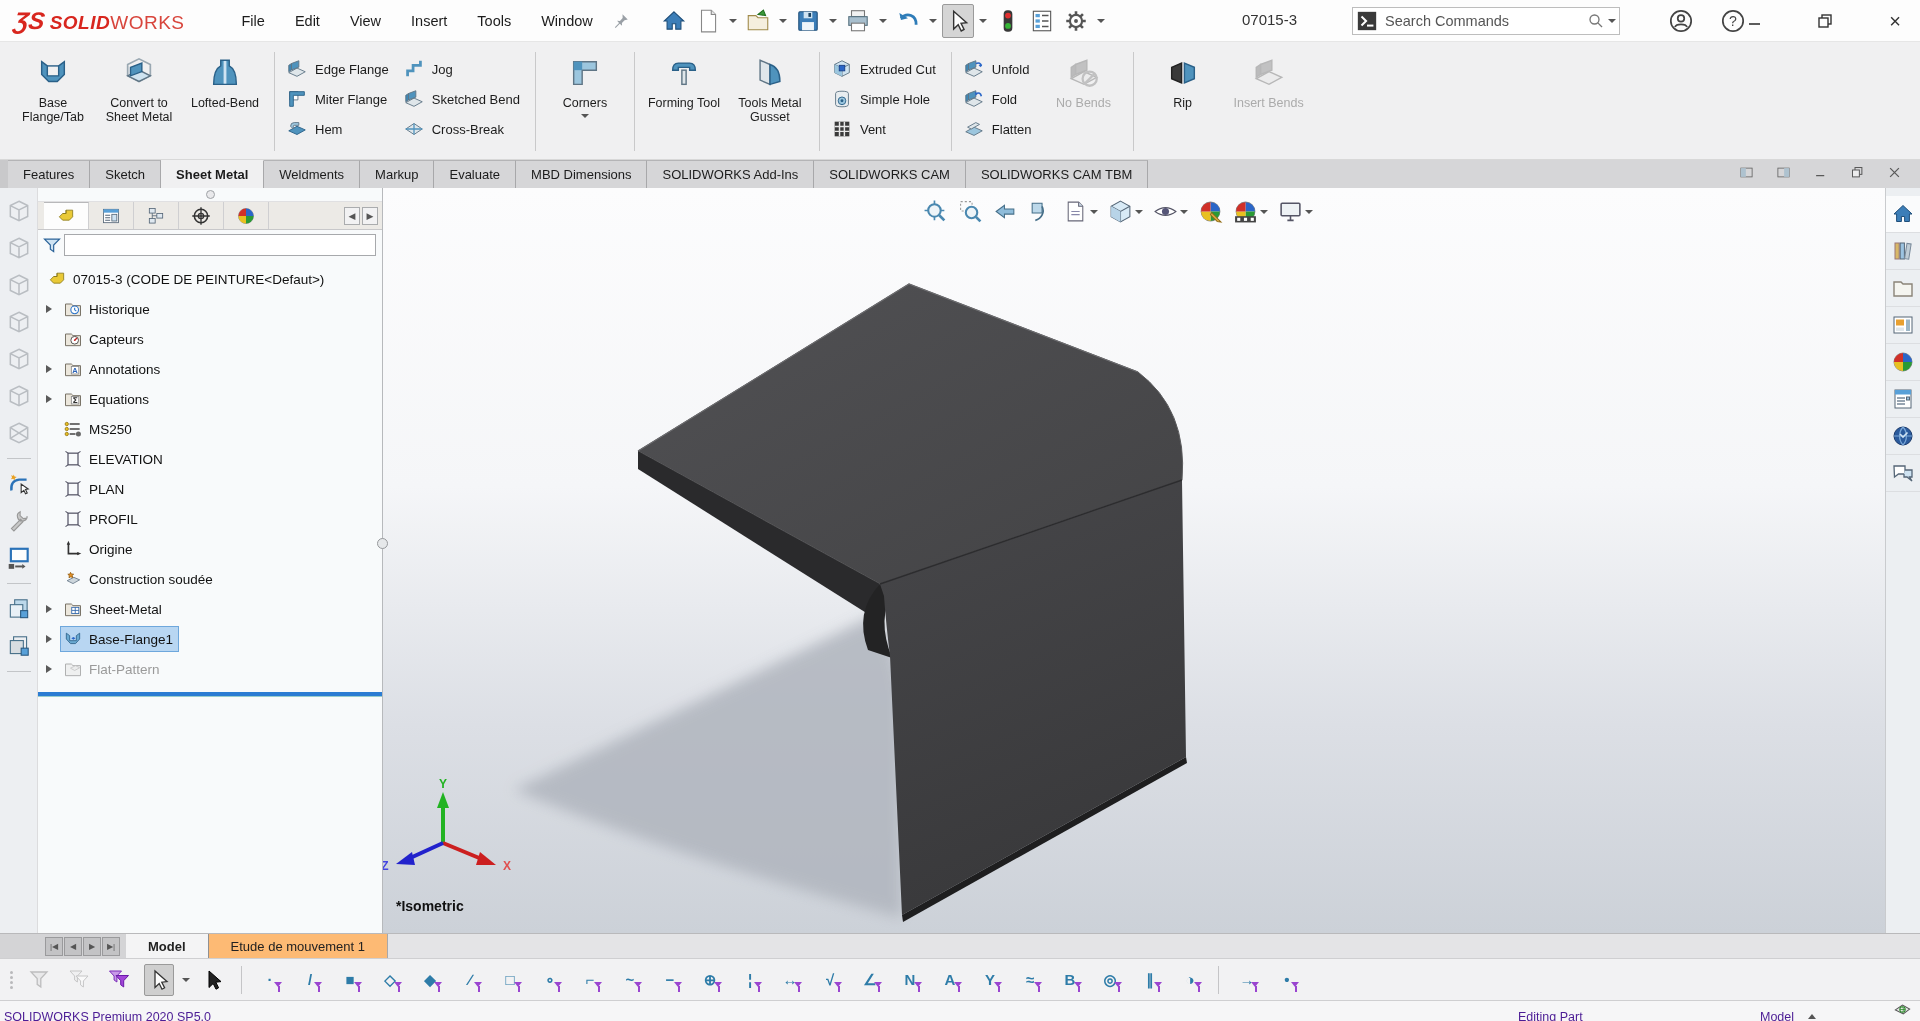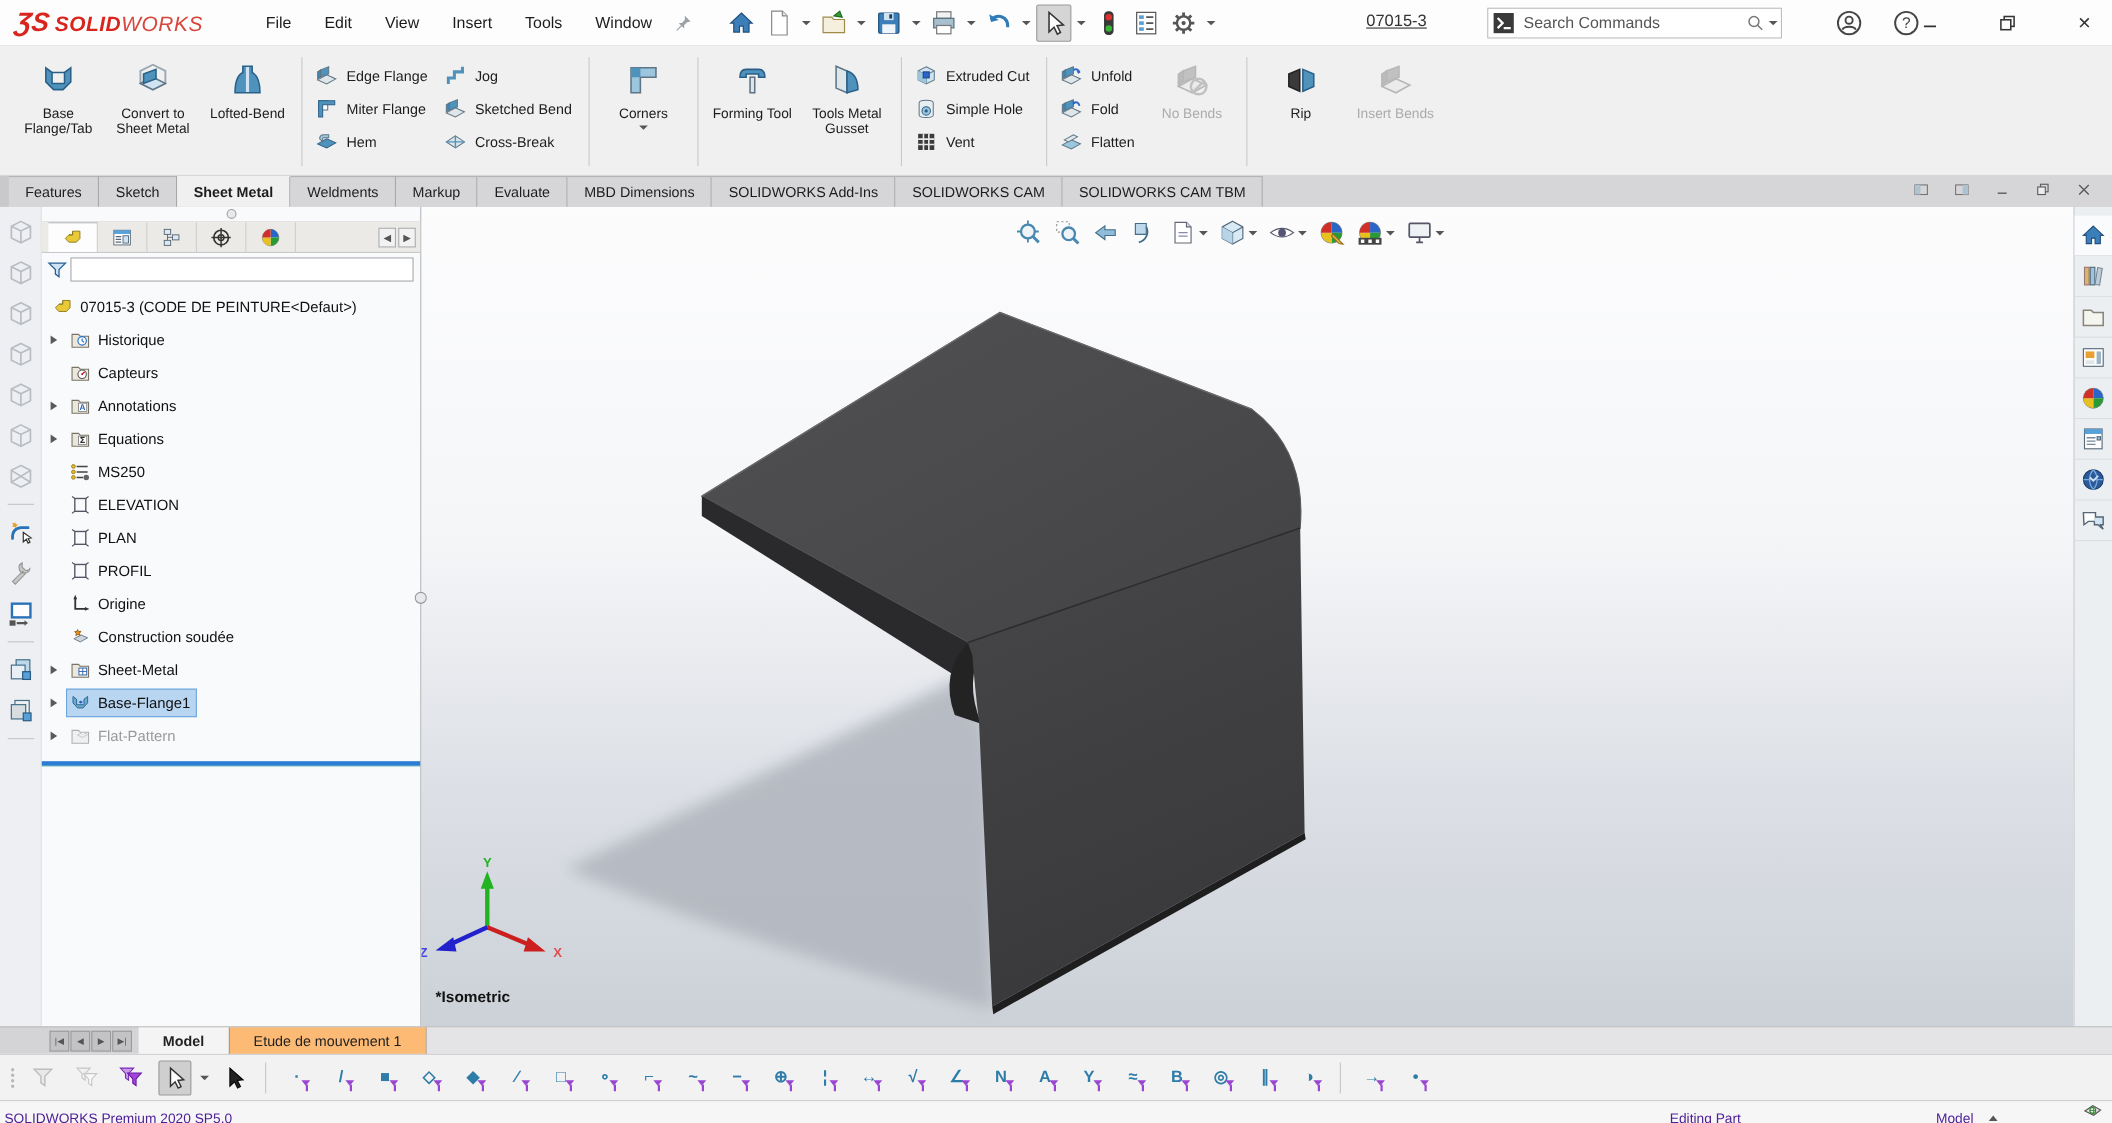--- a/index.html
+++ b/index.html
@@ -7,30 +7,30 @@
   body { font-family:"Liberation Sans", sans-serif; background:#f0f0f1; color:#222; font-size:13px; -webkit-font-smoothing:antialiased; }
   .app { position:relative; width:1920px; height:1021px; background:#f0f0f1; }
   .icn { display:inline-flex; align-items:center; justify-content:center; }
   .icn svg { display:block; }
 
   
   .menubar { position:relative; height:42px; background:#fdfdfd; display:flex; align-items:center; border-bottom:1px solid #e6e6e6; }
   .logo { display:flex; align-items:baseline; margin-left:14px; cursor:default; }
   .logo-glyph { color:#d8261e; font-size:24px; font-weight:bold; font-style:italic; margin-right:5px; transform:skewX(-8deg); }
   .logo-bold { color:#d8261e; font-size:19px; font-weight:bold; font-style:italic; letter-spacing:.5px;}
-  .logo-light { color:#d8453c; font-size:19px; font-style:italic; letter-spacing:.5px;}
+  .logo-light { color:#d8453c; font-size:19px; letter-spacing:.5px;}
   .menus { display:flex; margin-left:42px; }
   .menu-item { padding:9px 15px; font-size:14.5px; color:#1c1c1c; cursor:default; }
   .pin { margin-left:4px; }
   .quickbar { display:flex; align-items:center; margin-left:28px; gap:2px; }
   .qbtn { display:flex; align-items:center; padding:3px 2px; border:1px solid transparent; border-radius:2px; }
   .qbtn.pressed { background:#d5d5d5; border-color:#9a9a9a; }
   .qcaret { width:14px; display:flex; justify-content:center; }
   .caret-down { width:0; height:0; border-left:4px solid transparent; border-right:4px solid transparent; border-top:4.5px solid #555; }
-  .doc-title { position:absolute; left:1242px; top:11px; font-size:15px; color:#333;text-decoration:underline; }
+  .doc-title { position:absolute; left:1242px; top:11px; font-size:15px; color:#333; }
   .search-box { position:absolute; left:1352px; top:7px; width:268px; height:28px; background:#fff; border:1px solid #bdbdbd; display:flex; align-items:center; }
   .search-box input { flex:1; border:none; outline:none; font-size:14.5px; color:#444; font-family:"Liberation Sans",sans-serif; background:transparent; padding:0 4px;}
   .search-box input::placeholder { color:#555; }
   .acct-icons { position:absolute; left:1668px; top:8px; display:flex; gap:26px; }
   .winctl { position:absolute; right:12px; top:0; height:42px; display:flex; align-items:center; gap:44px; }
   .winbtn { width:26px; height:26px; display:flex; align-items:center; justify-content:center; color:#333; }
 
   
   .ribbon { height:118px; background:#f0f0f1; display:flex; align-items:stretch; padding:4px 0 2px 10px; border-bottom:1px solid #d8d8d8; }
   .rib-sep { width:1px; background:#c9c9ca; margin:6px 6px; }

